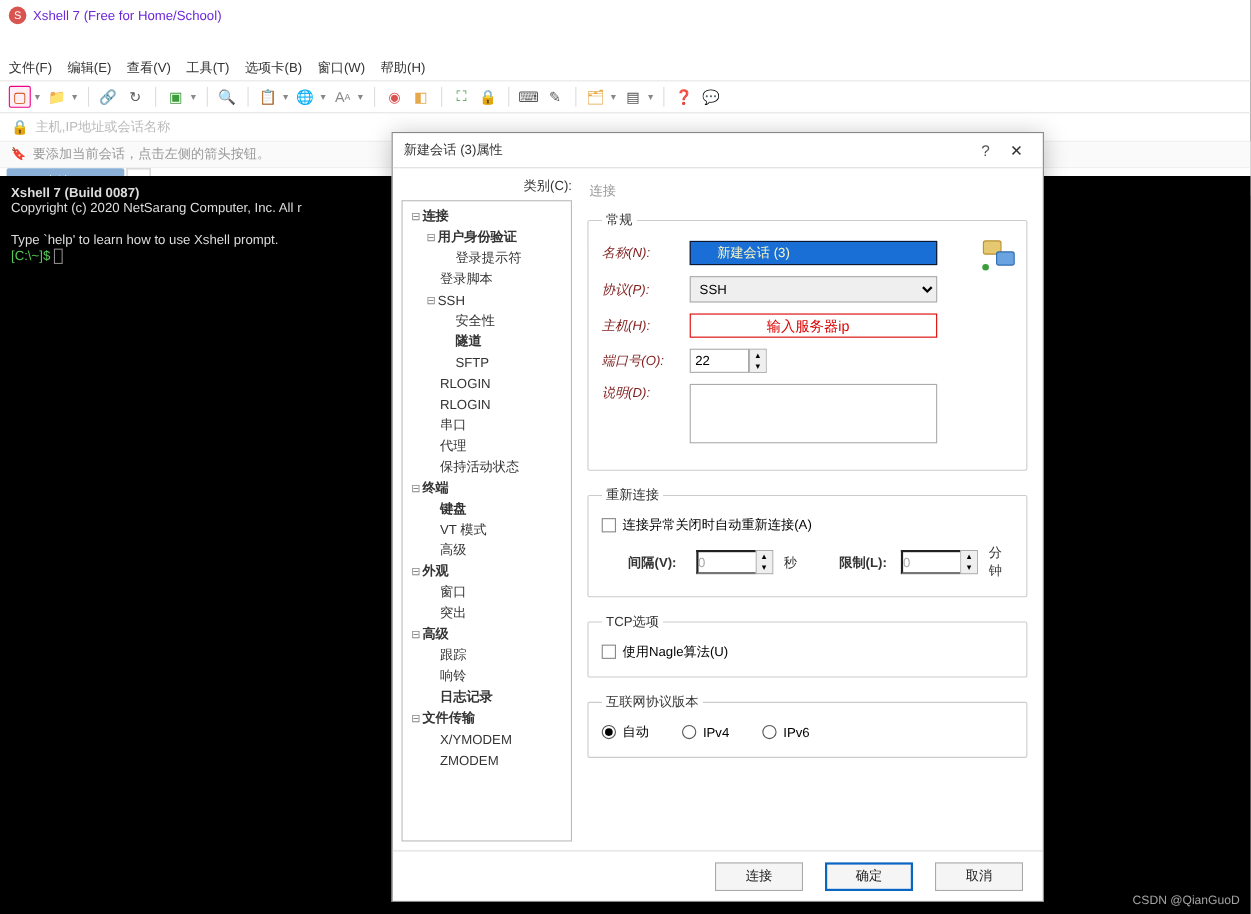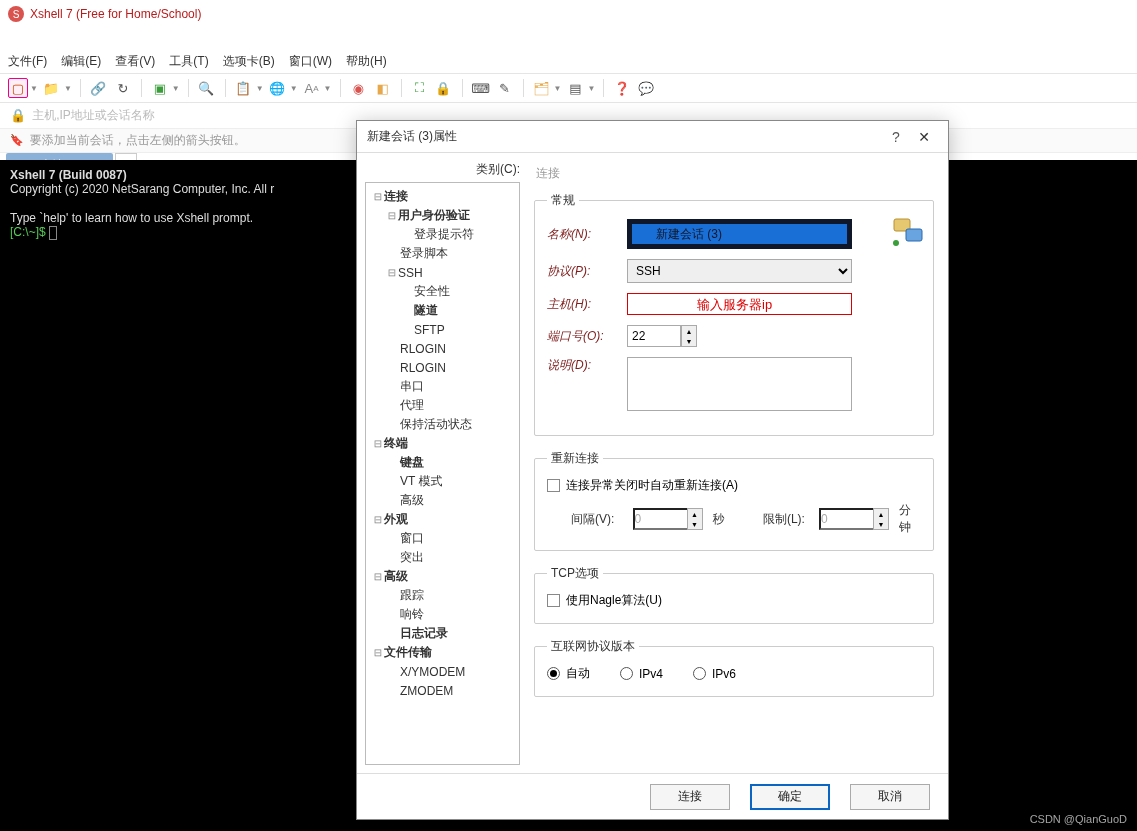--- a/index.html
+++ b/index.html
@@ -1,21 +1,21 @@
 <!DOCTYPE html>
 <html><head>
 <meta charset="utf-8">
 <style>
 * { box-sizing: border-box; margin: 0; padding: 0; font-family: "Microsoft YaHei", Tahoma, sans-serif; font-size: 12px; }
 body { width: 1137px; height: 831px; background: #fff; overflow: hidden; position: relative; }
 
 
 .titlebar { height: 28px; display: flex; align-items: center; padding: 0 8px; gap: 6px; }
 .titlebar .logo { width: 16px; height: 16px; border-radius: 50%; background: #d9534f; display: flex; align-items: center; justify-content: center; color: #fff; font-size: 10px; }
-.titlebar .title { color: #b91c1c; text-align: center; }
+.titlebar .title { color: #6d28d9; text-align: center; }
 
 
 .menubar { height: 24px; display: flex; align-items: center; padding: 0 8px; gap: 14px; color: #333; margin-top: 21px; }
 .menubar span { cursor: default; }
 
 
 .toolbar { height: 30px; border-top: 1px solid #e5e5e5; border-bottom: 1px solid #e5e5e5; display: flex; align-items: center; padding: 0 8px; gap: 4px; }
 .tbtn { width: 20px; height: 20px; display: inline-flex; align-items: center; justify-content: center; font-size: 13px; color: #555; border-radius: 2px; }
 .tbtn.sel { border: 1px solid #e08; background: #ffeef5; color: #c40; }
 .tsep { width: 1px; height: 18px; background: #ddd; margin: 0 4px; }
@@ -68,32 +68,32 @@
 .tree-node .pad3 { width: 46px; }
 
 
 .form { flex: 1; display: flex; flex-direction: column; padding: 2px 6px; }
 .section-name { color: #999; margin: 2px 0 10px 2px; }
 fieldset { border: 1px solid #ccc; border-radius: 2px; margin-bottom: 14px; padding: 10px 12px 14px 12px; }
 legend { padding: 0 4px; color: #333; }
 .row { display: flex; align-items: center; margin-bottom: 10px; }
 .row .lbl { width: 80px; color: #7f1d1d; font-style: italic; }
 .row input[type=text], .row select, .row textarea { border: 1px solid #aaa; padding: 3px 4px; font-size: 12px; }
-.row input.sel { background: #1a6fd6; color: #0f172a; border: 5px solid #0f172a; padding-left: 24px; }
+.row input.sel { background: #1a6fd6; color: #fef9c3; border: 1px solid #0f172a; padding-left: 24px; }
 .row select { width: 225px; height: 24px; background: #efefef; }
 .annot { position: absolute; color: #d00; font-size: 13px; pointer-events: none; }
 .spinwrap { display: flex; }
 .spinwrap input { width: 54px; border-right: none; }
 .spinbtns { display: flex; flex-direction: column; border: 1px solid #aaa; }
 .spinbtns div { width: 14px; height: 10px; font-size: 7px; display: flex; align-items: center; justify-content: center; background: #efefef; }
 textarea.desc { width: 225px; height: 54px; resize: none; }
 .chk { display: flex; align-items: center; gap: 6px; }
 .chk .box { width: 13px; height: 13px; border: 1px solid #888; }
 .subrow { display: flex; align-items: center; gap: 10px; margin-top: 8px; margin-left: 24px; }
-.subrow .slbl { color: #333; width: 56px; }
+.subrow .slbl { color: #333; width: 56px; font-weight: bold; }
 .subrow .unit { color: #333; }
 .radio-row { display: flex; align-items: center; gap: 30px; }
 .radio { display: flex; align-items: center; gap: 6px; }
 .radio .circ { width: 13px; height: 13px; border: 1px solid #555; border-radius: 50%; display: flex; align-items: center; justify-content: center; }
 .radio .circ .dot { width: 7px; height: 7px; background: #000; border-radius: 50%; }
 
 .net-icon { position: absolute; right: 14px; top: 56px; width: 34px; height: 30px; }
 
 
 .dlg-btns { height: 46px; border-top: 1px solid #ddd; display: flex; align-items: center; justify-content: flex-end; gap: 20px; padding: 0 18px; }

